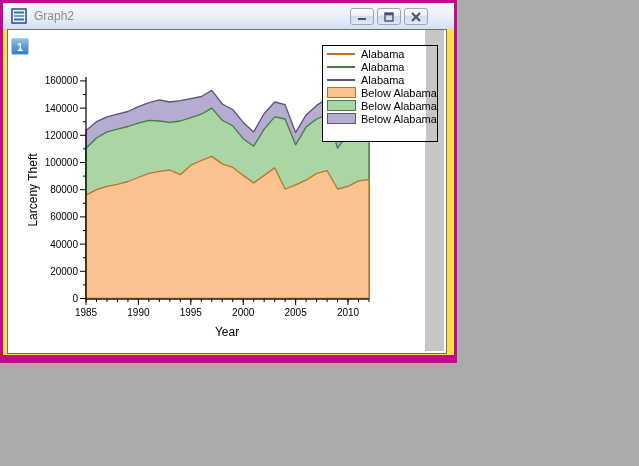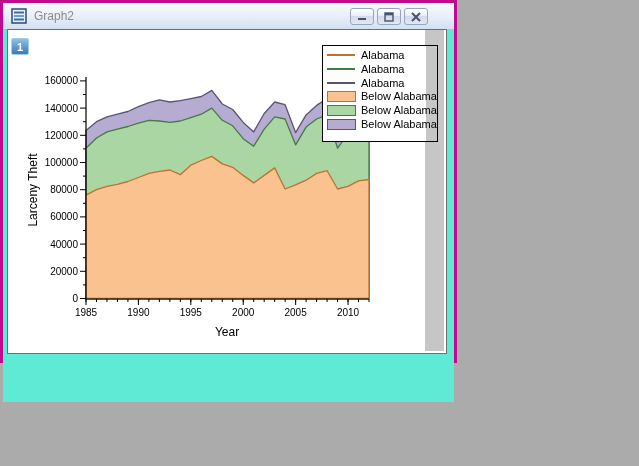--- a/index.html
+++ b/index.html
@@ -7,22 +7,22 @@
     width:639px;height:466px;overflow:hidden;
     background:#ababab;
     font-family:"Liberation Sans", sans-serif;
     position:relative;
   }
   .window{
     position:absolute;left:0;top:0;width:457px;height:363px;
     background:#c40a8c; 
   }
   .frame{
-    position:absolute;left:3px;top:3px;width:451px;height:399px;
-    background:#5eead4;
+    position:absolute;left:3px;top:3px;width:451px;height:352px;
+    background:#fde047;
   }
   .titlebar{
     position:absolute;left:0;top:0;width:451px;height:26px;
     background:linear-gradient(#f9fbfe,#e7eef8 55%,#d2e0f1);
     display:flex;align-items:center;
   }
   .win-icon{
     width:16px;height:16px;margin-left:8px;display:inline-block;
   }
   .title{
@@ -52,21 +52,21 @@
     color:#ffffff;font-size:11px;font-weight:bold;
     display:flex;align-items:center;justify-content:center;
     z-index:4;box-sizing:border-box;
   }
   #chart{position:absolute;left:0;top:0;z-index:2;}
   #legend{
     position:absolute;left:314px;top:15px;width:116px;height:97px;
     border:1px solid #000000;box-sizing:border-box;
     background:linear-gradient(to right,#ffffff 103px,#c6c6c6 103px);
     z-index:3;display:flex;flex-direction:column;
-    padding:2px 0 10px 4px;
+    padding:2px 0 16px 4px;
   }
   .legend-row{flex:1;display:flex;align-items:center;}
   .legend-sample{width:32px;flex:0 0 32px;display:flex;align-items:center;}
   .legend-line{width:28px;height:0;border-top:2px solid #000;}
   .legend-rect{width:29px;height:11px;border:1px solid #000;box-sizing:border-box;}
   .legend-label{font-size:11px;color:#000000;margin-left:2px;white-space:nowrap;}
   svg text{font-family:"Liberation Sans", sans-serif;fill:#000000;}
 </style>
 </head>
 <body>

